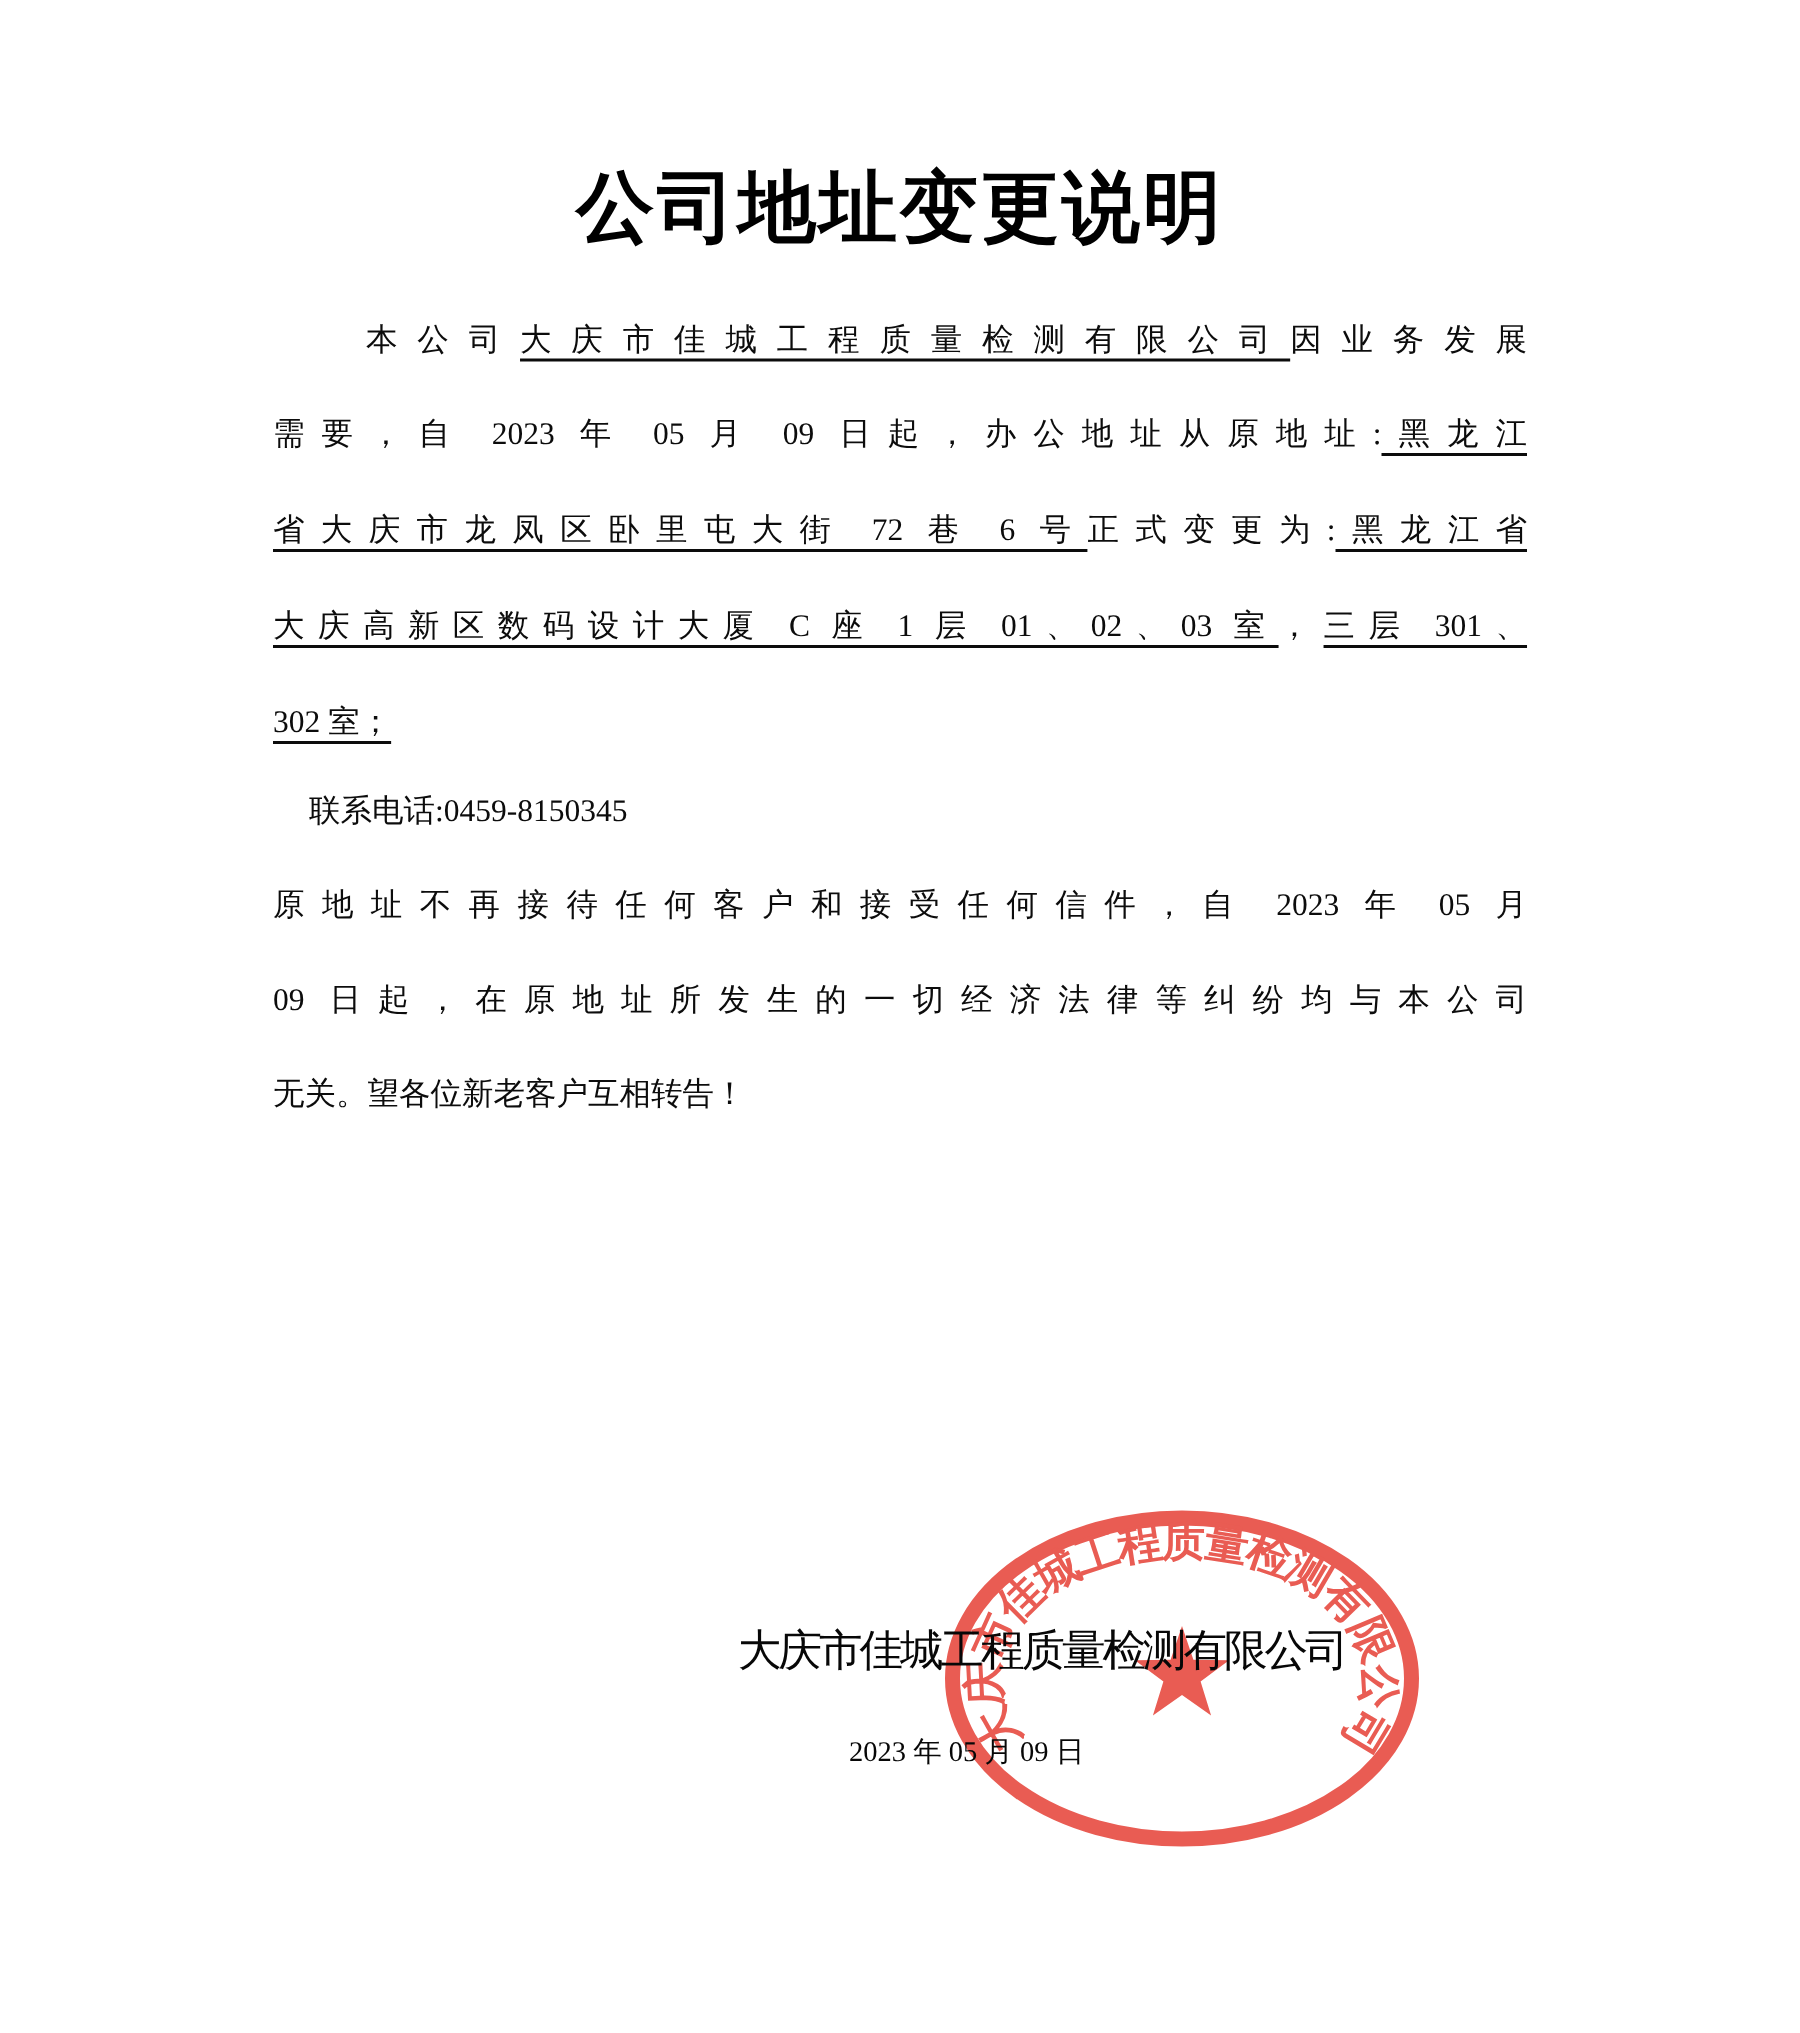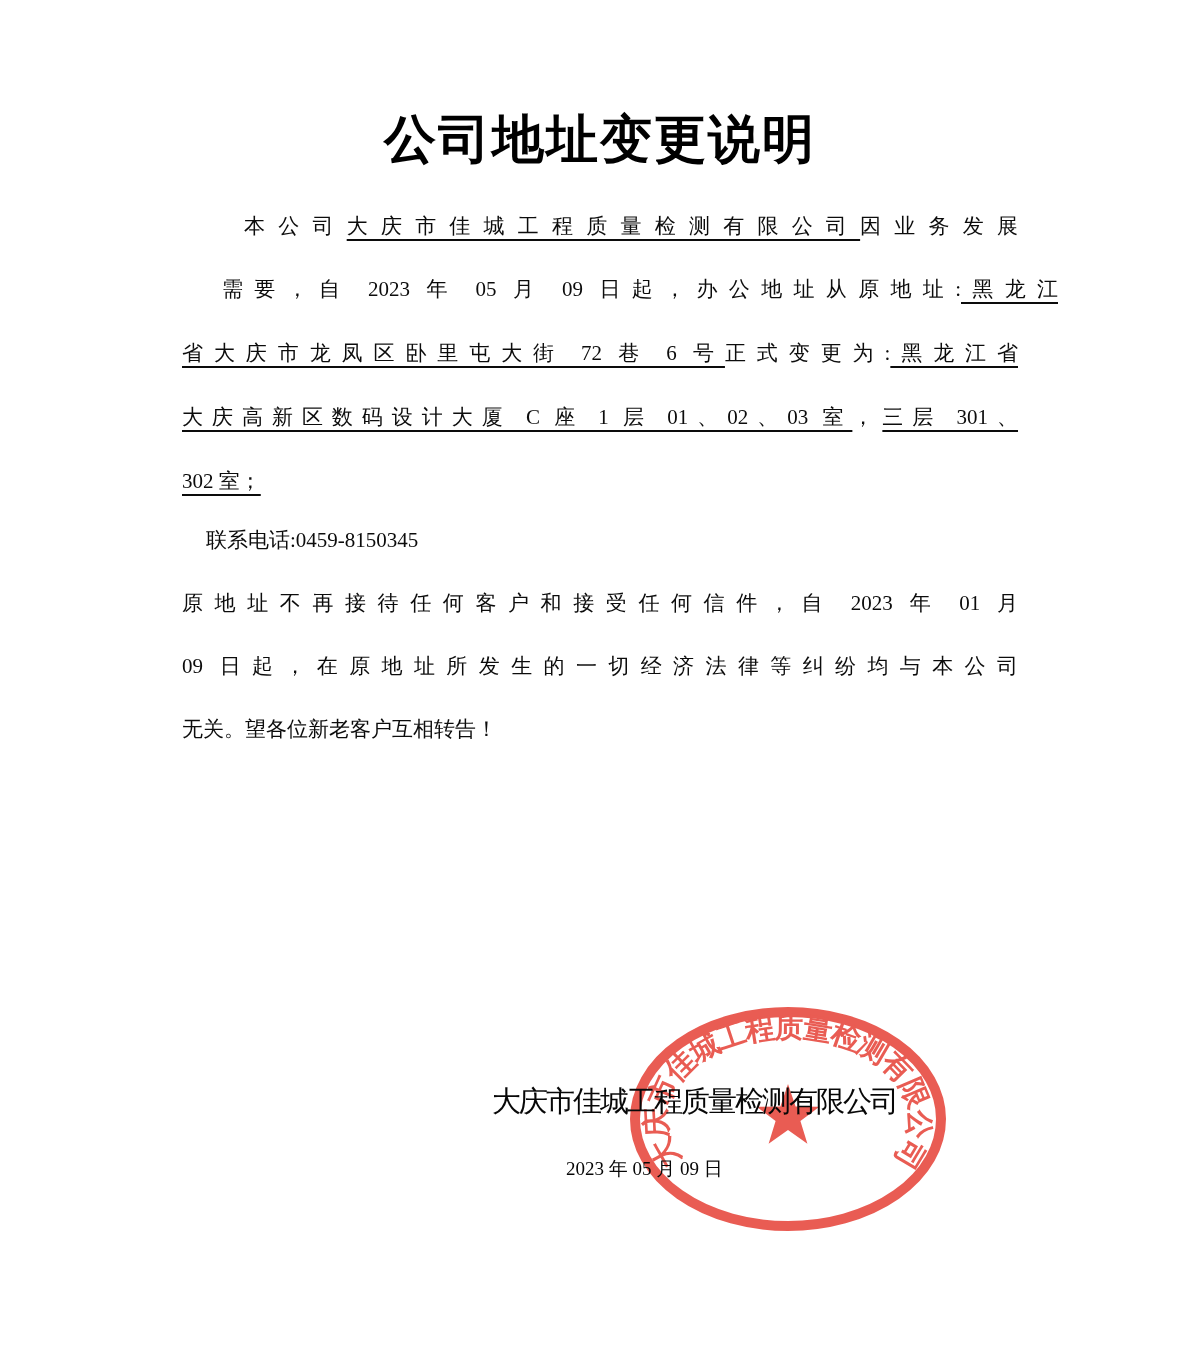--- a/index.html
+++ b/index.html
@@ -96,26 +96,26 @@
 </style>
 </head>
 <body>
 
 <div class="page">
 
   <h1 class="title">公司地址变更说明</h1>
 
   <div class="body-block" id="body-lines">
       <div class="body-line justify indent" style="top: 203px;"><span class="seg">本公司</span><span class="seg-u">大庆市佳城工程质量检测有限公司</span><span class="seg">因业务发展</span></div>
-      <div class="body-line justify" style="top: 266px; margin-left: 40px;"><span class="seg">需要，自 2023 年 05 月 09 日起，办公地址从原地址:</span><span class="seg-u">黑龙江</span></div>
+      <div class="body-line justify" style="top: 266px;"><span class="seg">需要，自 2023 年 05 月 09 日起，办公地址从原地址:</span><span class="seg-u">黑龙江</span></div>
       <div class="body-line justify" style="top: 330px;"><span class="seg-u">省大庆市龙凤区卧里屯大街 72 巷 6 号</span><span class="seg">正式变更为:</span><span class="seg-u">黑龙江省</span></div>
       <div class="body-line justify" style="top: 394px;"><span class="seg-u">大庆高新区数码设计大厦 C 座 1 层 01、02、03 室</span><span class="seg">，</span><span class="seg-u">三层 301、</span></div>
       <div class="body-line" style="top: 458px;"><span class="seg-u">302 室；</span></div>
       <div class="body-line" style="top: 517px; margin-left: 24px;"><span class="seg">联系电话:0459-8150345</span></div>
-      <div class="body-line justify" style="top: 580px;"><span class="seg">原地址不再接待任何客户和接受任何信件，自 2023 年 01 月</span></div>
+      <div class="body-line justify" style="top: 580px;"><span class="seg">原地址不再接待任何客户和接受任何信件，自 2023 年 05 月</span></div>
       <div class="body-line justify" style="top: 643px;"><span class="seg">09 日起，在原地址所发生的一切经济法律等纠纷均与本公司</span></div>
       <div class="body-line" style="top: 706px;"><span class="seg">无关。望各位新老客户互相转告！</span></div>
     </div>
 
   <div class="stamp">
     <svg viewBox="0 0 340 250" width="340" height="250">
       <ellipse cx="170" cy="125" rx="153" ry="107" fill="none" stroke-width="10" stroke="#e6463c"></ellipse>
       <path id="stampArc" d="M 64.3 166 A 122 82 0 1 1 275.7 166" fill="none"></path>
       <text class="stamp-arc-text" fill="#e6463c">
         <textPath href="#stampArc" startOffset="0" textLength="415" lengthAdjust="spacing">大庆市佳城工程质量检测有限公司</textPath>

